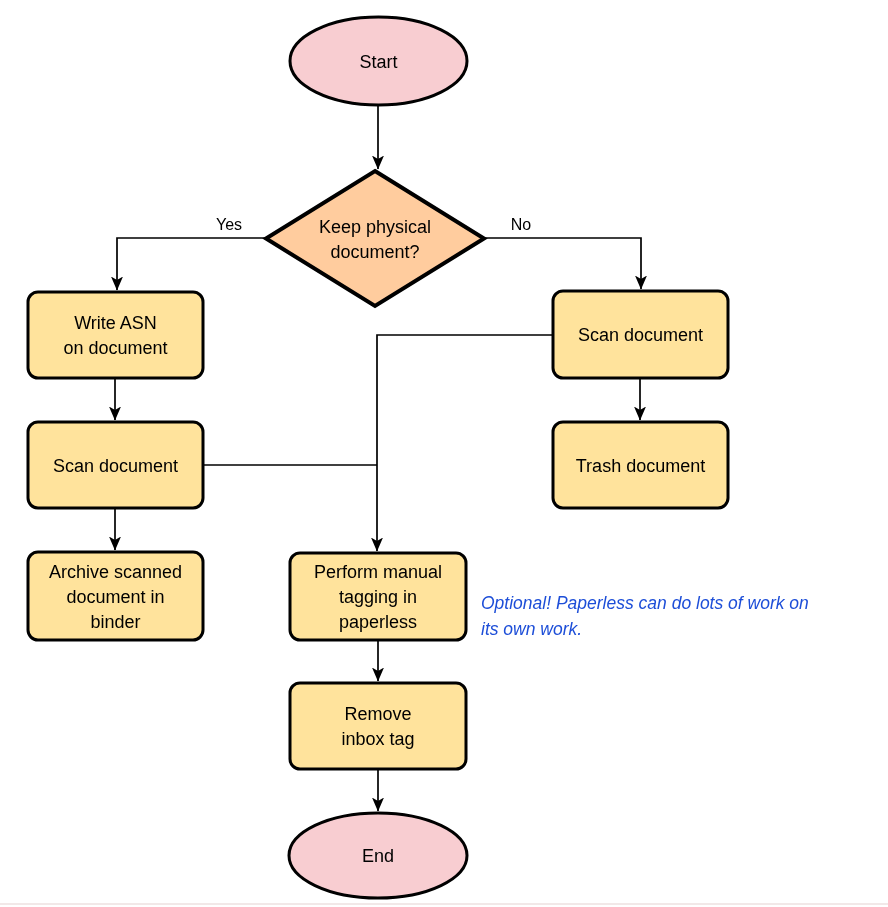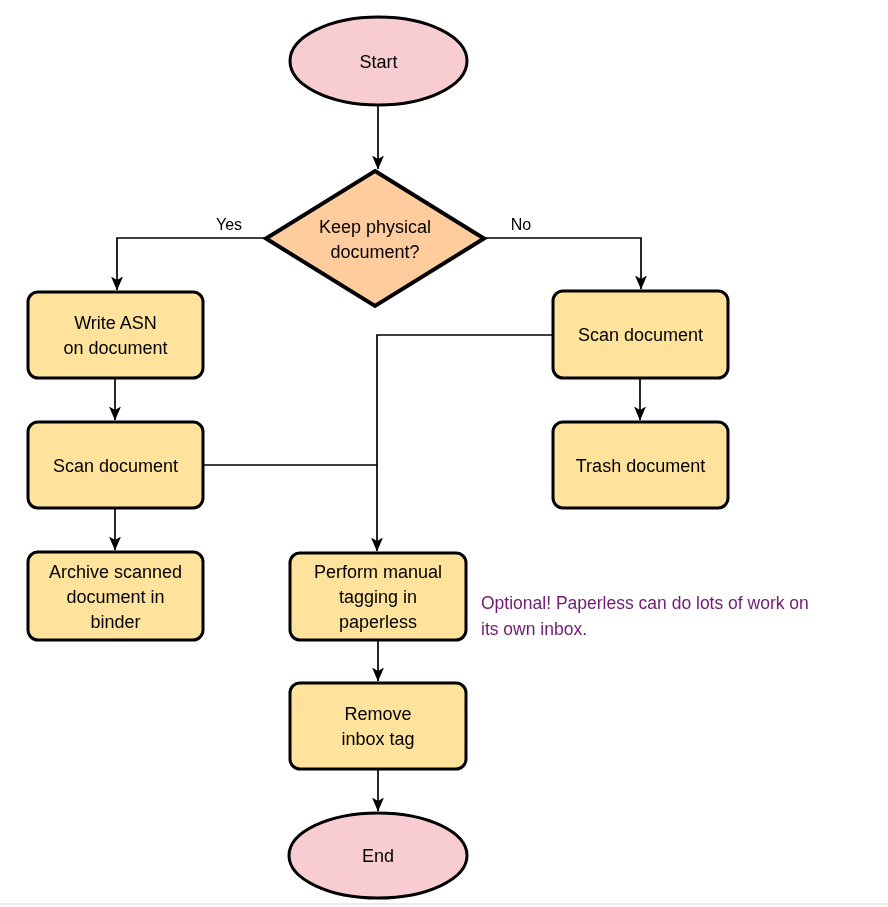--- a/index.html
+++ b/index.html
@@ -22,21 +22,22 @@
     width: 888px;
     height: 907px;
     display: block;
   }
   .side-note {
     position: absolute;
     left: 481px;
     top: 591px;
     font-size: 17.5px;
     line-height: 25.5px;
-    color: #701a75;
+    font-style: italic;
+    color: #1d4ed8;
     white-space: nowrap;
   }
   .bottom-edge {
     position: absolute;
     left: 0;
     top: 903px;
     width: 888px;
     height: 2px;
     background: #f2e8e8;
   }
@@ -79,16 +80,16 @@
       <text x="640.5" y="465" text-anchor="middle" font-size="18" fill="#000000"><tspan x="640.5" y="471.5">Trash document</tspan></text>
       <rect x="290" y="553" width="176" height="87" rx="10" ry="10" fill="#ffe39c" stroke="#000000" stroke-width="3"></rect>
       <text x="378" y="596.5" text-anchor="middle" font-size="18" fill="#000000"><tspan x="378" y="578">Perform manual</tspan><tspan x="378" y="603">tagging in</tspan><tspan x="378" y="628">paperless</tspan></text>
       <rect x="290" y="683" width="176" height="86" rx="10" ry="10" fill="#ffe39c" stroke="#000000" stroke-width="3"></rect>
       <text x="378" y="726" text-anchor="middle" font-size="18" fill="#000000"><tspan x="378" y="720">Remove</tspan><tspan x="378" y="745">inbox tag</tspan></text>
       <ellipse cx="378" cy="855.5" rx="89" ry="42.5" fill="#f8cdd1" stroke="#000000" stroke-width="3"></ellipse>
       <text x="378" y="855.5" text-anchor="middle" font-size="18" fill="#000000"><tspan x="378" y="862">End</tspan></text>
     </svg>
   <div class="side-note">
     <div>Optional! Paperless can do lots of work on</div>
-    <div>its own inbox.</div>
+    <div>its own work.</div>
   </div>
   <div class="bottom-edge"></div>
 </div>
 
 </body></html>

